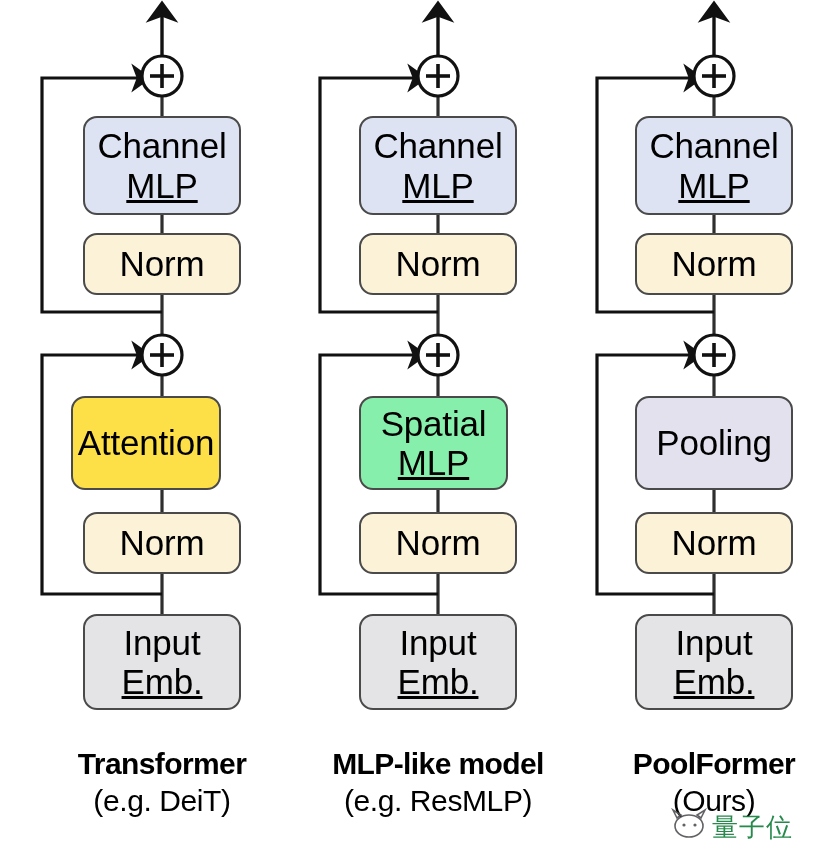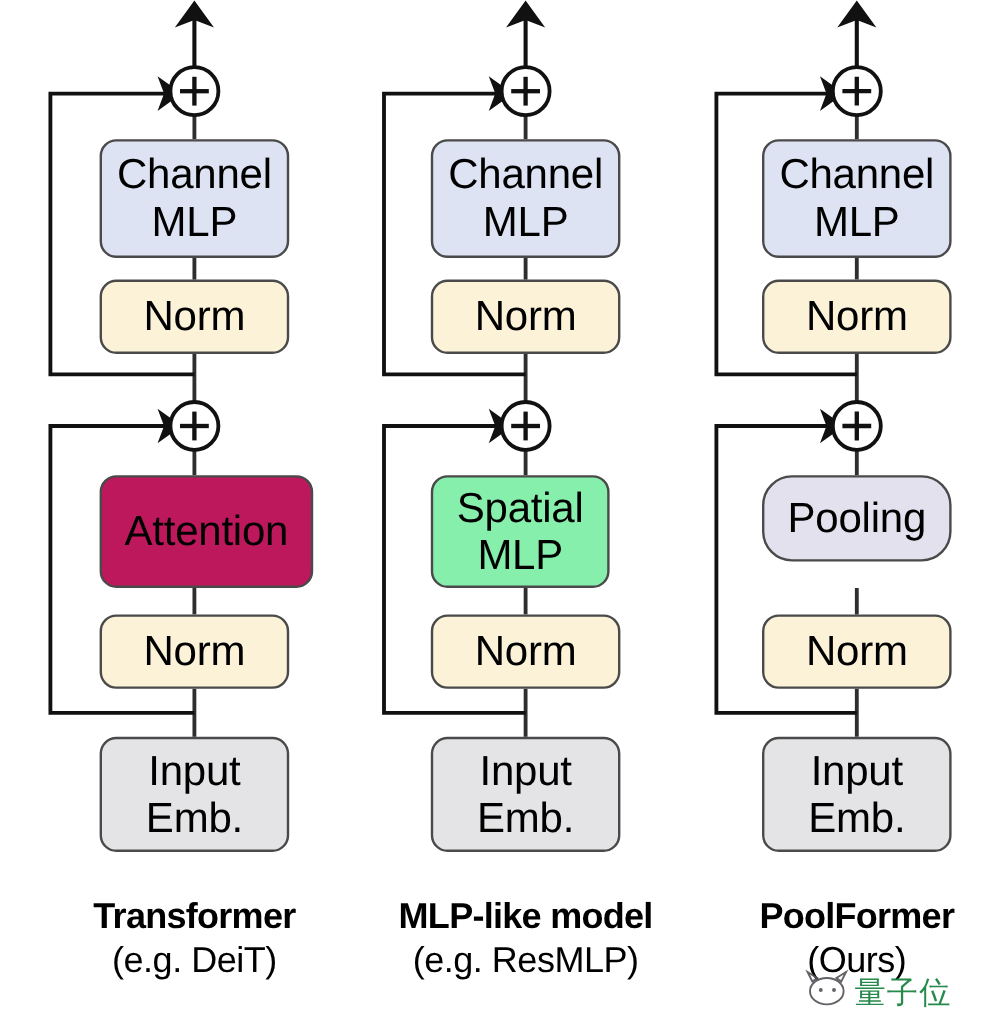--- a/index.html
+++ b/index.html
@@ -39,21 +39,21 @@
     font-family: "Liberation Sans", sans-serif;
     font-size: 35px;
     line-height: 1.12;
     letter-spacing: -0.2px;
     z-index: 3;
   }
   .block .lines {
     display: block;
     width: 100%;
   }
-  .block .l2 { display: block; }
+  .block .l2 { display: block; text-decoration: underline; }
 
   .caption {
     position: absolute;
     text-align: center;
     color: #000000;
     font-family: "Liberation Sans", sans-serif;
     z-index: 4;
   }
   .caption .cap-title {
     display: block;
@@ -178,21 +178,21 @@
       <span class="l2">MLP</span>
     </span>
   </div>
 
   <div class="block" style="left:83px; top:233px; width:158px; height:62px; background:#fbf2d8;">
     <span class="lines">
       <span>Norm</span>
     </span>
   </div>
 
-  <div class="block" style="left:83px; top:396px; width:178px; height:94px; background:#be185d;">
+  <div class="block" style="left:71px; top:396px; width:150px; height:94px; background:#fde047;">
     <span class="lines">
       <span>Attention</span>
     </span>
   </div>
 
   <div class="block" style="left:83px; top:512px; width:158px; height:62px; background:#fbf2d8;">
     <span class="lines">
       <span>Norm</span>
     </span>
   </div>
@@ -243,21 +243,21 @@
       <span class="l2">MLP</span>
     </span>
   </div>
 
   <div class="block" style="left:635px; top:233px; width:158px; height:62px; background:#fbf2d8;">
     <span class="lines">
       <span>Norm</span>
     </span>
   </div>
 
-  <div class="block" style="left:635px; top:396px; width:158px; height:72px; background:#e4e1ee;border-radius:25px;">
+  <div class="block" style="left:635px; top:396px; width:158px; height:94px; background:#e4e1ee;">
     <span class="lines">
       <span>Pooling</span>
     </span>
   </div>
 
   <div class="block" style="left:635px; top:512px; width:158px; height:62px; background:#fbf2d8;">
     <span class="lines">
       <span>Norm</span>
     </span>
   </div>

